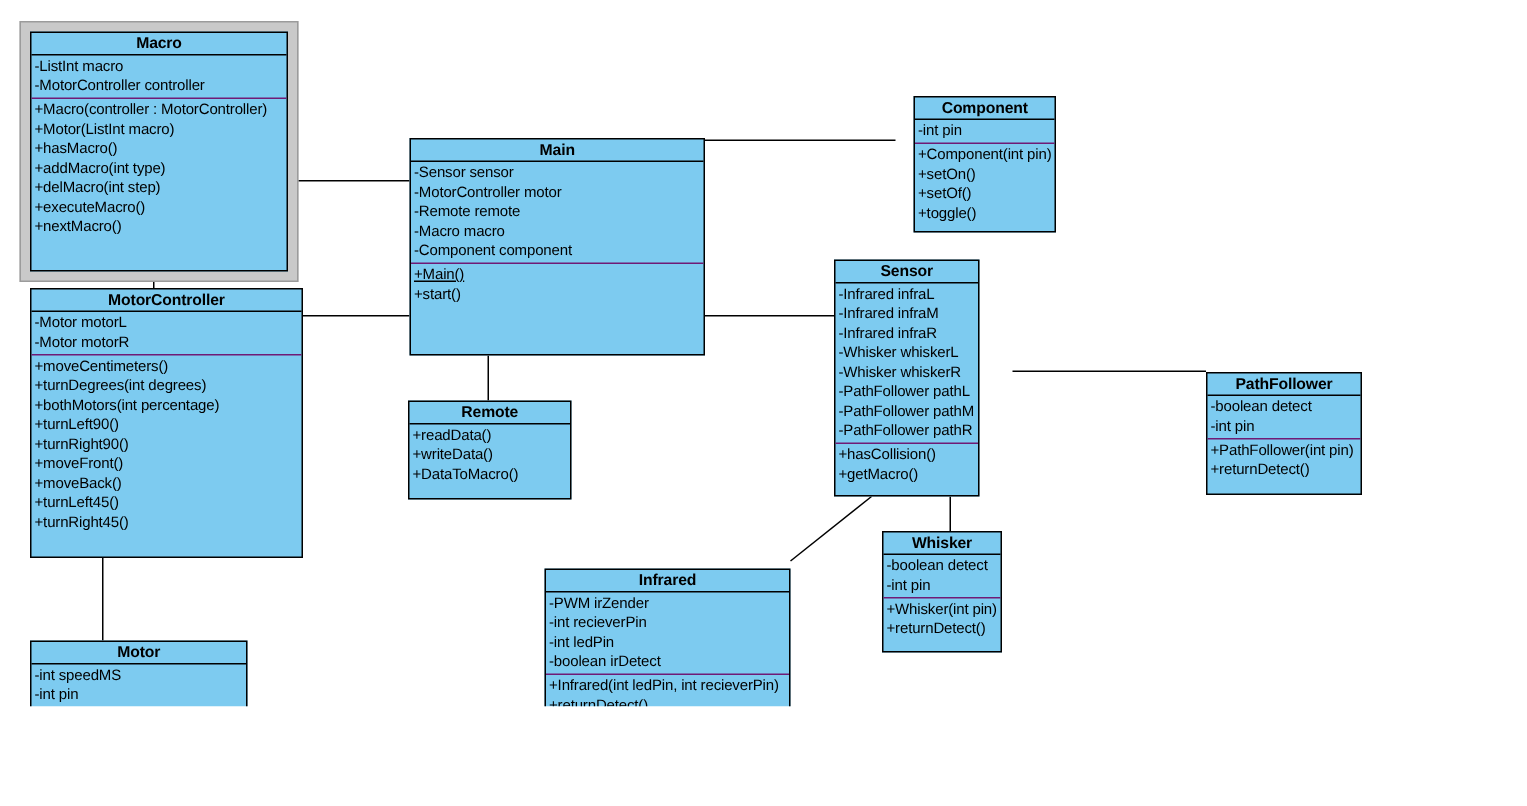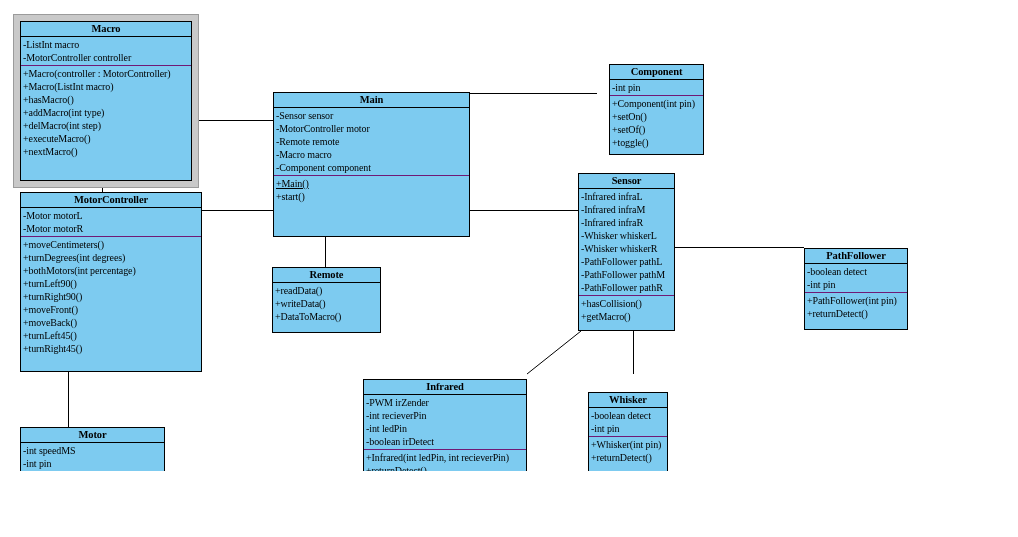--- a/index.html
+++ b/index.html
@@ -2,21 +2,21 @@
 <html><head>
 <meta charset="utf-8">
 <style>
   html, body { margin: 0; padding: 0; background: #ffffff; }
   #canvas {
     position: relative;
     width: 1018px;
     height: 471px;
     background: #ffffff;
     overflow: hidden;
-    font-family: Liberation Serif, serif;
+    font-family: Liberation Sans, sans-serif;
   }
   .uml-class {
     position: absolute;
     background: #7dcbf0;
     border: 1px solid #000000;
     box-sizing: border-box;
     display: flex;
     flex-direction: column;
     color: #000000;
     font-size: 10px;
@@ -89,21 +89,21 @@
     <div class="connector" style="left: 633px; top: 331px; width: 1px; height: 43px;"></div>
     <div class="selection-frame" style="left: 13px; top: 14px; width: 186px; height: 174px;"></div>
     <div class="uml-class" style="left: 20px; top: 21px; width: 172px; height: 160px;">
       <div class="uml-title">Macro</div>
       <div class="uml-attrs">
         <div class="member">-ListInt macro</div>
         <div class="member">-MotorController controller</div>
       </div>
       <div class="uml-methods">
         <div class="member">+Macro(controller : MotorController)</div>
-        <div class="member">+Macro(ListInt macro)</div>
+        <div class="member">+Motor(ListInt macro)</div>
         <div class="member">+hasMacro()</div>
         <div class="member">+addMacro(int type)</div>
         <div class="member">+delMacro(int step)</div>
         <div class="member">+executeMacro()</div>
         <div class="member">+nextMacro()</div>
       </div>
     </div>
     <div class="uml-class" style="left: 20px; top: 192px; width: 182px; height: 180px;">
       <div class="uml-title">MotorController</div>
       <div class="uml-attrs">
@@ -160,21 +160,21 @@
       <div class="uml-attrs">
         <div class="member">-int pin</div>
       </div>
       <div class="uml-methods">
         <div class="member">+Component(int pin)</div>
         <div class="member">+setOn()</div>
         <div class="member">+setOf()</div>
         <div class="member">+toggle()</div>
       </div>
     </div>
-    <div class="uml-class" style="left: 578px; top: 173px; width: 97px; height: 158px;">
+    <div class="uml-class" style="left: 556px; top: 173px; width: 97px; height: 158px;">
       <div class="uml-title">Sensor</div>
       <div class="uml-attrs">
         <div class="member">-Infrared infraL</div>
         <div class="member">-Infrared infraM</div>
         <div class="member">-Infrared infraR</div>
         <div class="member">-Whisker whiskerL</div>
         <div class="member">-Whisker whiskerR</div>
         <div class="member">-PathFollower pathL</div>
         <div class="member">-PathFollower pathM</div>
         <div class="member">-PathFollower pathR</div>
@@ -201,21 +201,21 @@
         <div class="member">-PWM irZender</div>
         <div class="member">-int recieverPin</div>
         <div class="member">-int ledPin</div>
         <div class="member">-boolean irDetect</div>
       </div>
       <div class="uml-methods">
         <div class="member">+Infrared(int ledPin, int recieverPin)</div>
         <div class="member">+returnDetect()</div>
       </div>
     </div>
-    <div class="uml-class" style="left: 588px; top: 392px; width: 80px; height: 81px;">
+    <div class="uml-class" style="left: 588px; top: 354px; width: 80px; height: 81px;">
       <div class="uml-title">Whisker</div>
       <div class="uml-attrs">
         <div class="member">-boolean detect</div>
         <div class="member">-int pin</div>
       </div>
       <div class="uml-methods">
         <div class="member">+Whisker(int pin)</div>
         <div class="member">+returnDetect()</div>
       </div>
     </div>

